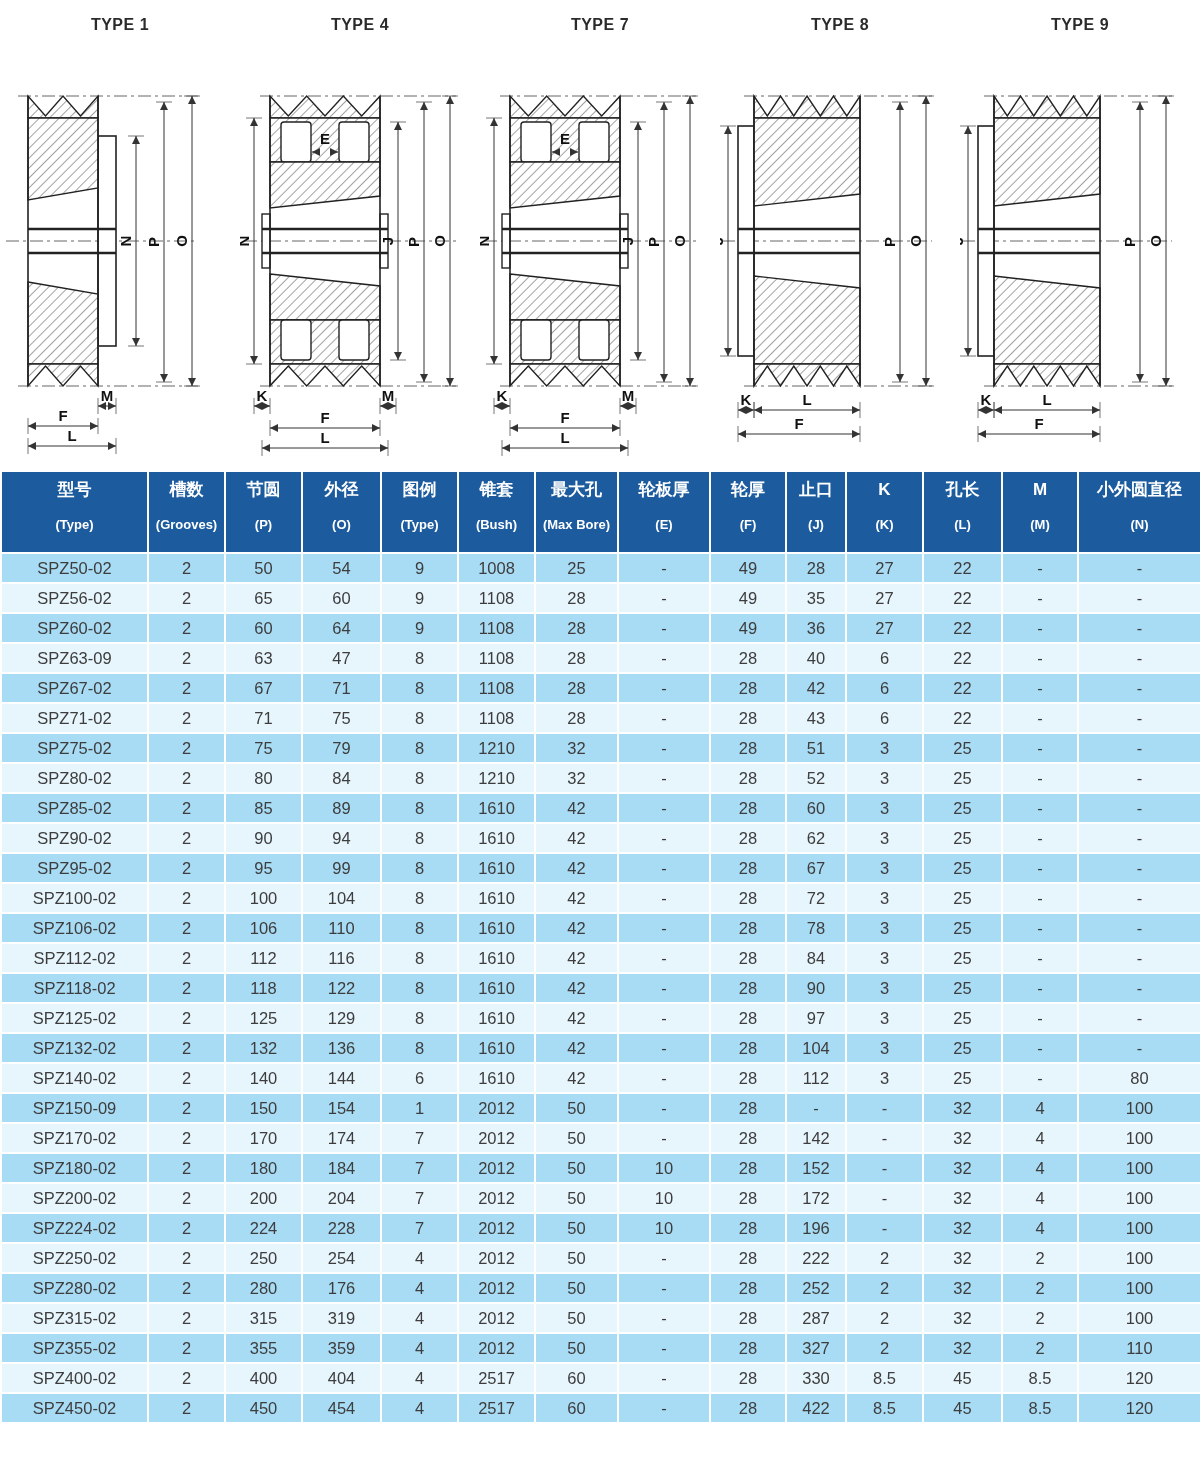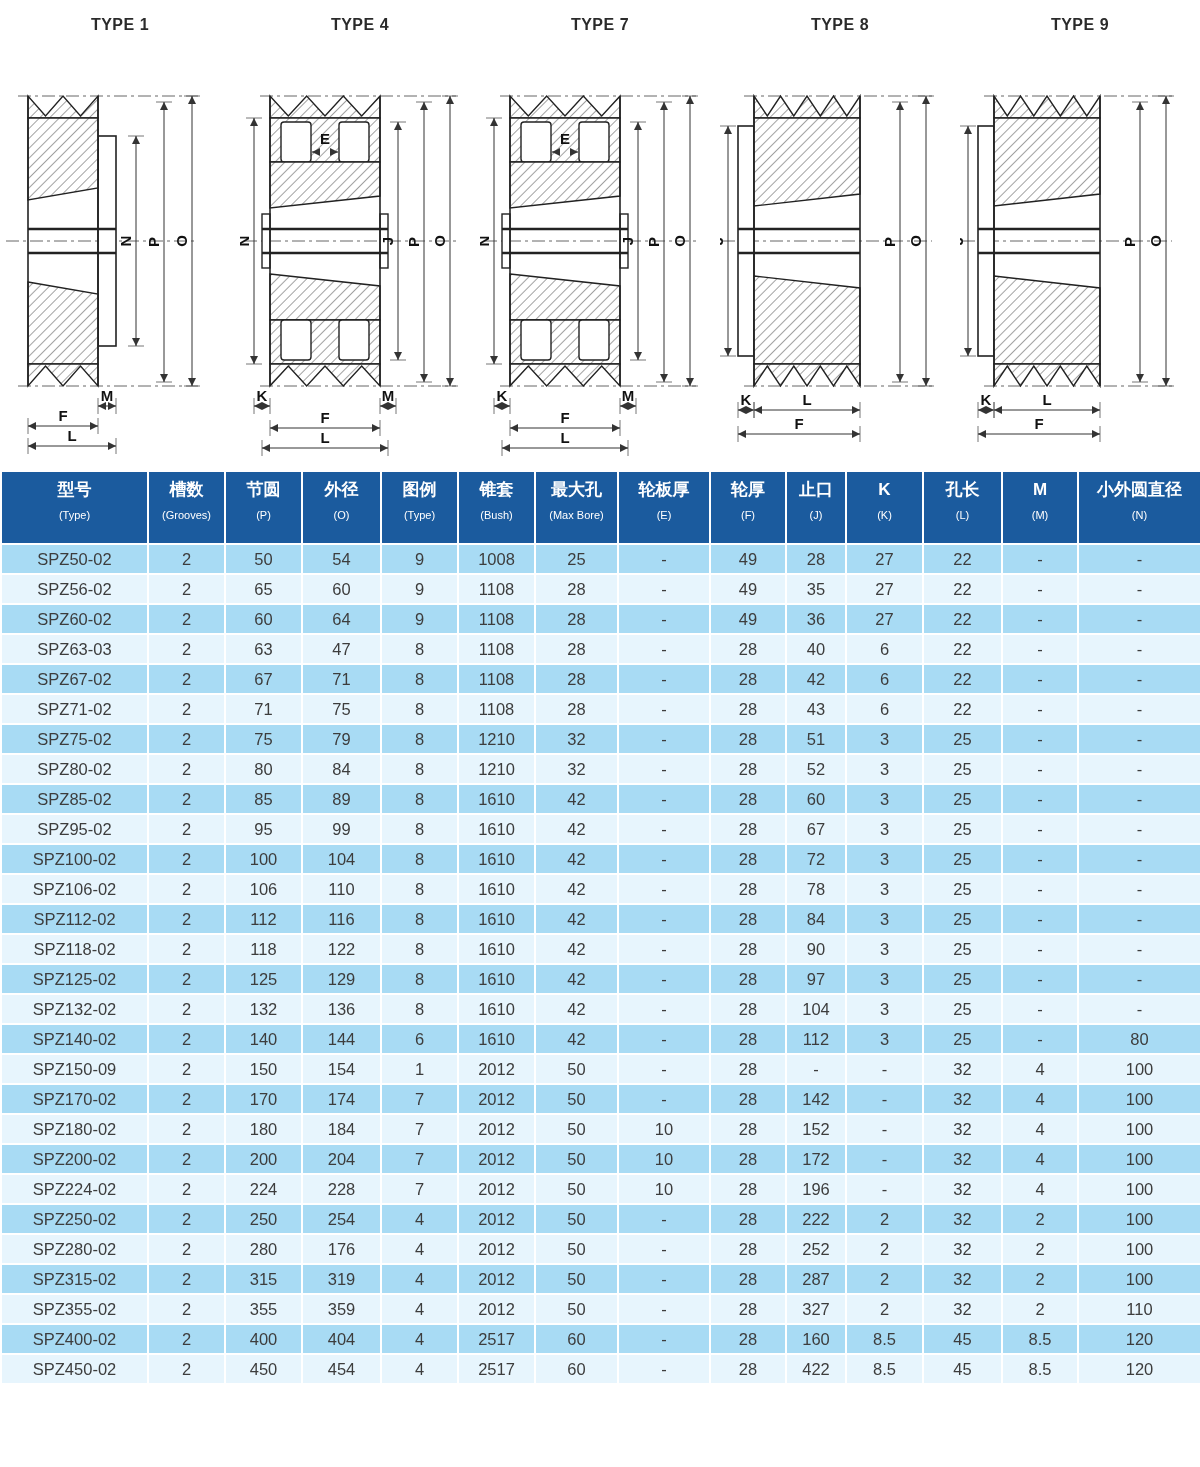--- a/index.html
+++ b/index.html
@@ -9,21 +9,21 @@
   .dg-title{font-size:16px;font-weight:bold;color:#2b2b2b;letter-spacing:.5px;height:26px;line-height:26px;}
   .dg-svg text{font-family:"Liberation Sans","DejaVu Sans",sans-serif;}
   .dg-svg .oln{stroke:#222;stroke-width:1.6;fill:none;}
   .dg-svg .dim{stroke:#333;stroke-width:1;fill:none;}
   .dg-svg .ext{stroke:#666;stroke-width:.9;}
   .dg-svg .cl{stroke:#555;stroke-width:.9;stroke-dasharray:13 4 3 4;}
   .dg-svg .dlbl{font-size:15px;font-weight:bold;fill:#111;text-anchor:middle;}
   table.spec{width:1200px;border-collapse:collapse;table-layout:fixed;}
   .spec th{background:#1b5b9e;color:#fff;border:2px solid #fff;padding:7px 1px 20px;vertical-align:middle;}
   .spec th .cn{display:block;font-size:17px;font-weight:bold;line-height:22px;}
-  .spec th .en{display:block;font-size:11px;font-weight:normal;line-height:15px;margin-top:7px;}
+  .spec th .en{display:block;font-size:13px;font-weight:bold;line-height:15px;margin-top:16px;}
   .spec td{border:2px solid #fff;text-align:center;font-size:16.5px;color:#3d3d3d;height:28px;line-height:28px;padding:0;overflow:hidden;}
   .spec tbody tr:nth-child(odd) td{background:#a8dbf4;}
   .spec tbody tr:nth-child(even) td{background:#e7f5fd;}
 </style>
 </head>
 <body>
 
 <div class="diagrams" id="diagrams">
     <div class="dg">
       <div class="dg-title">TYPE 1</div>
@@ -433,21 +433,21 @@
         <td>28</td>
         <td>-</td>
         <td>49</td>
         <td>36</td>
         <td>27</td>
         <td>22</td>
         <td>-</td>
         <td>-</td>
       </tr>
       <tr>
-        <td>SPZ63-03</td>
+        <td>SPZ63-09</td>
         <td>2</td>
         <td>63</td>
         <td>47</td>
         <td>8</td>
         <td>1108</td>
         <td>28</td>
         <td>-</td>
         <td>28</td>
         <td>40</td>
         <td>6</td>
@@ -523,20 +523,36 @@
         <td>SPZ85-02</td>
         <td>2</td>
         <td>85</td>
         <td>89</td>
         <td>8</td>
         <td>1610</td>
         <td>42</td>
         <td>-</td>
         <td>28</td>
         <td>60</td>
+        <td>3</td>
+        <td>25</td>
+        <td>-</td>
+        <td>-</td>
+      </tr>
+      <tr>
+        <td>SPZ90-02</td>
+        <td>2</td>
+        <td>90</td>
+        <td>94</td>
+        <td>8</td>
+        <td>1610</td>
+        <td>42</td>
+        <td>-</td>
+        <td>28</td>
+        <td>62</td>
         <td>3</td>
         <td>25</td>
         <td>-</td>
         <td>-</td>
       </tr>
       <tr>
         <td>SPZ95-02</td>
         <td>2</td>
         <td>95</td>
         <td>99</td>
@@ -810,21 +826,21 @@
       <tr>
         <td>SPZ400-02</td>
         <td>2</td>
         <td>400</td>
         <td>404</td>
         <td>4</td>
         <td>2517</td>
         <td>60</td>
         <td>-</td>
         <td>28</td>
-        <td>160</td>
+        <td>330</td>
         <td>8.5</td>
         <td>45</td>
         <td>8.5</td>
         <td>120</td>
       </tr>
       <tr>
         <td>SPZ450-02</td>
         <td>2</td>
         <td>450</td>
         <td>454</td>

